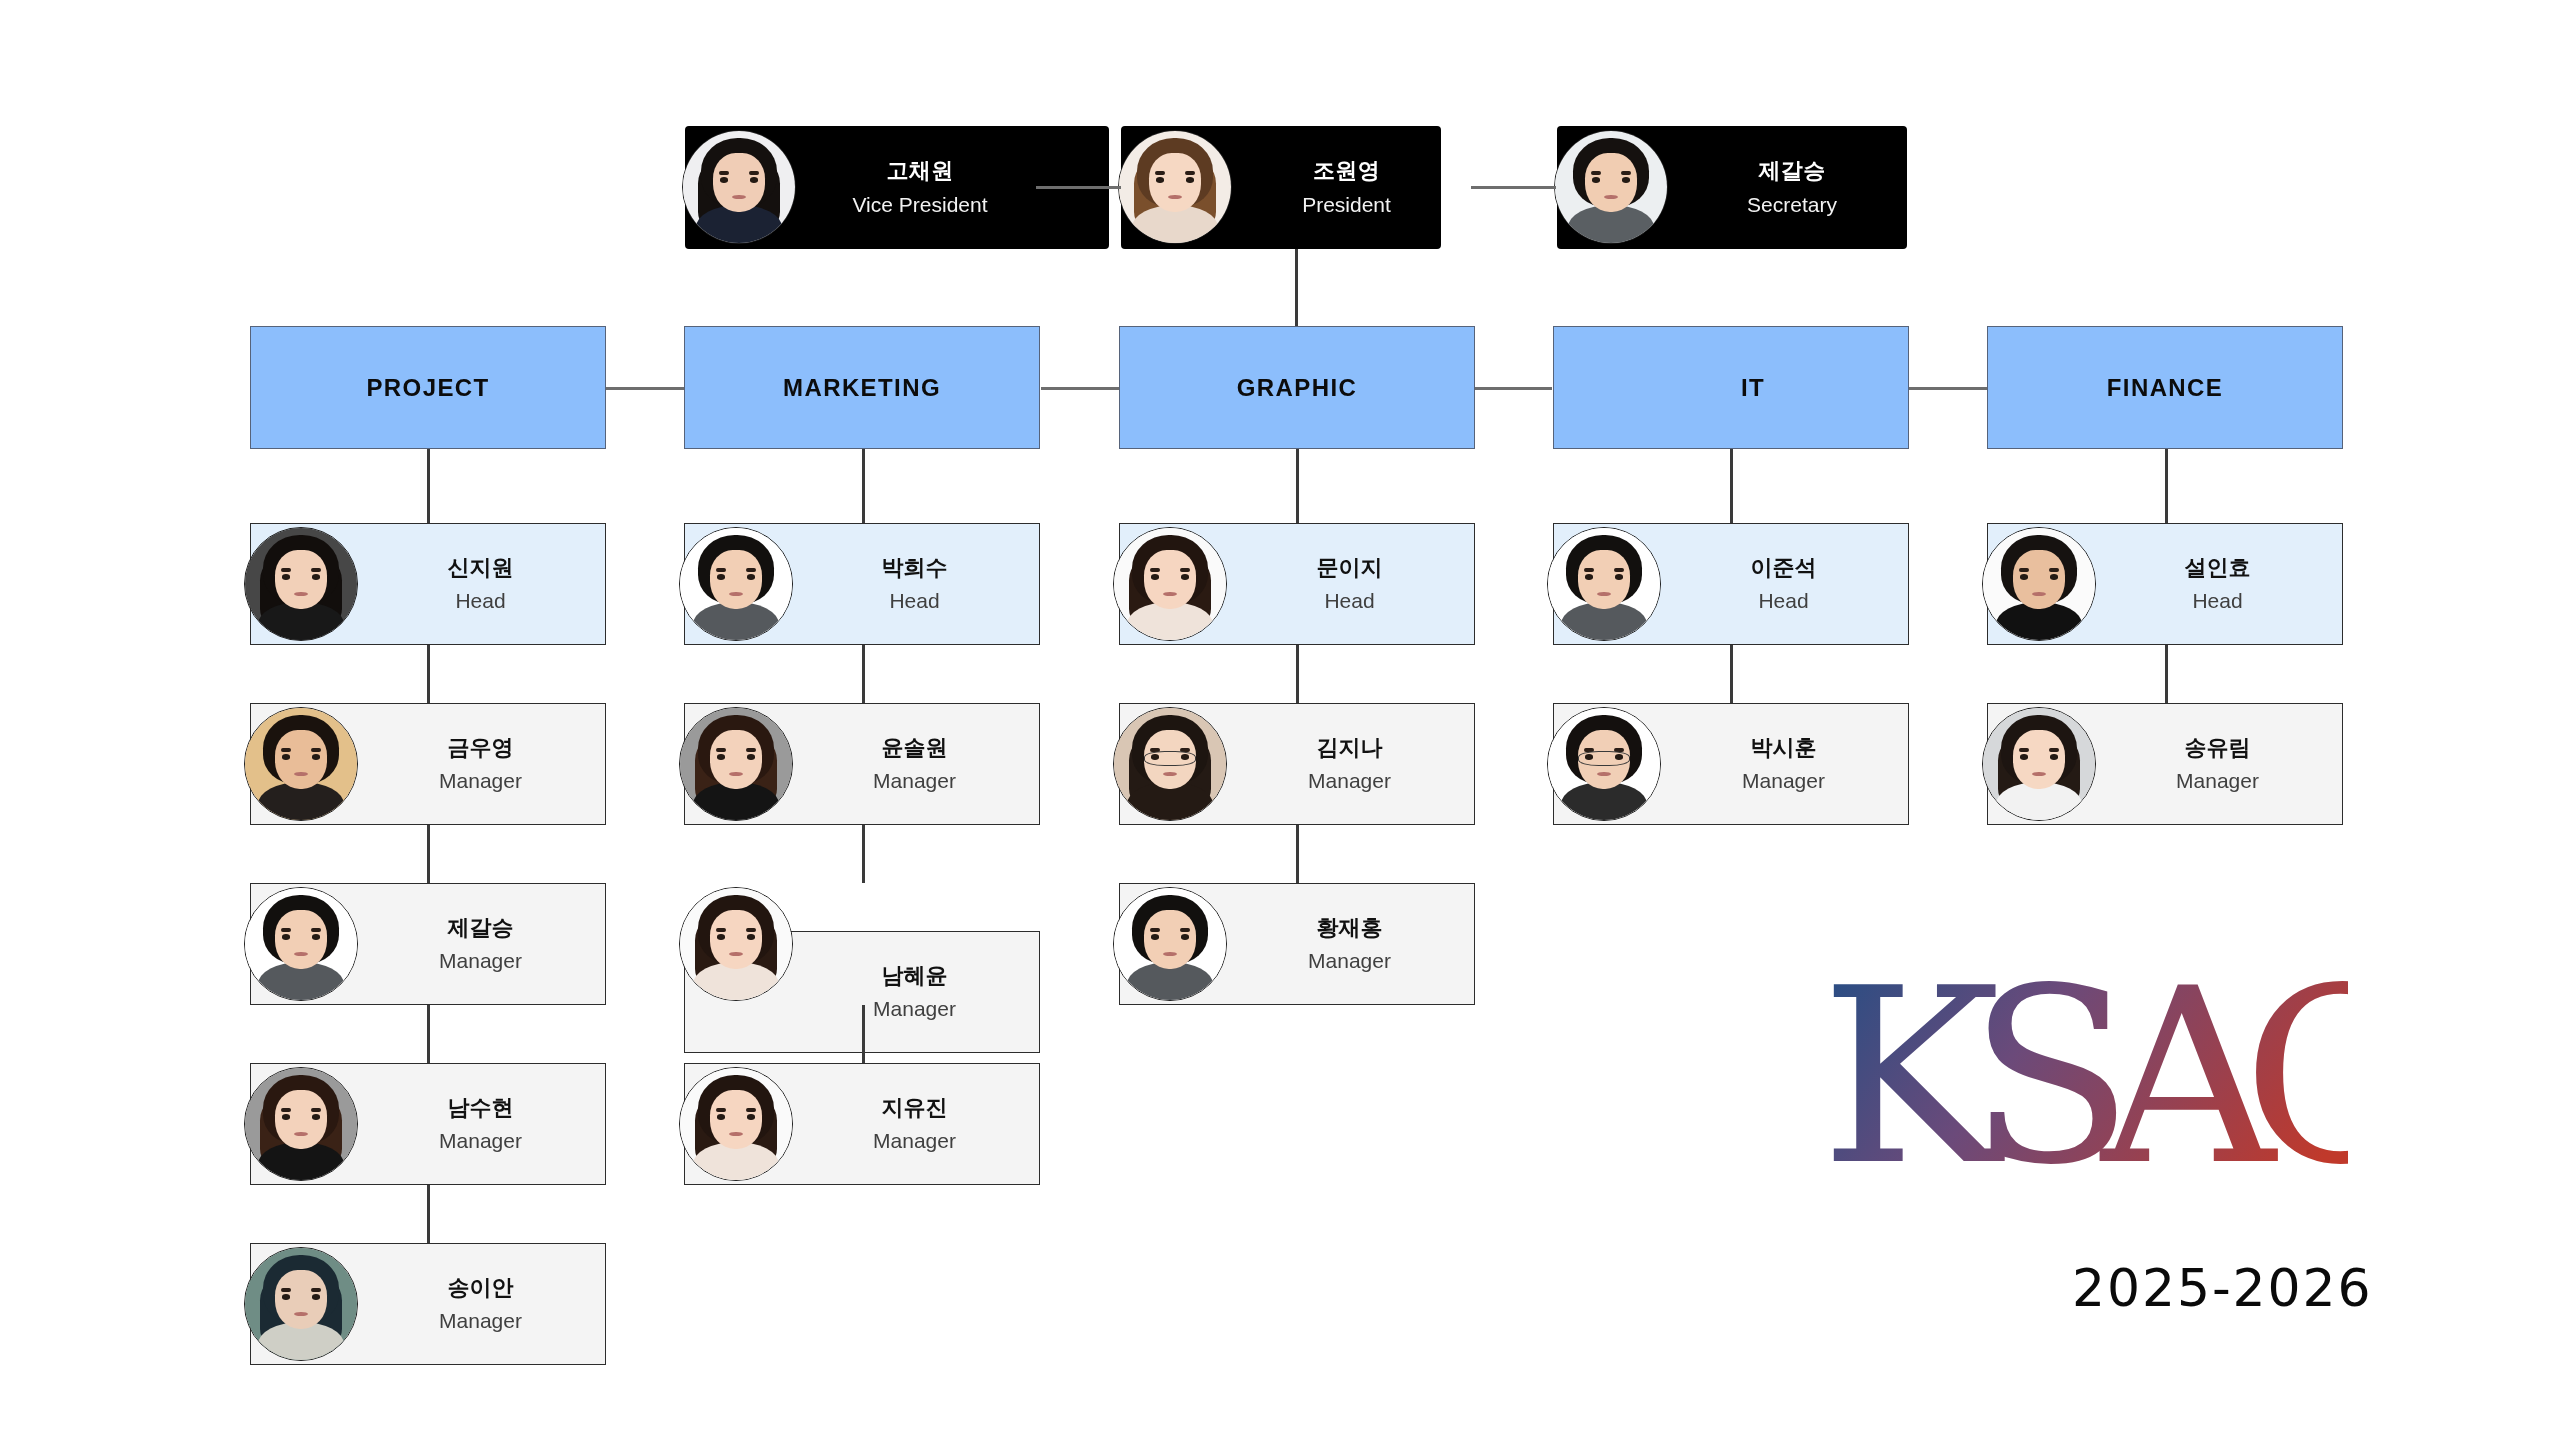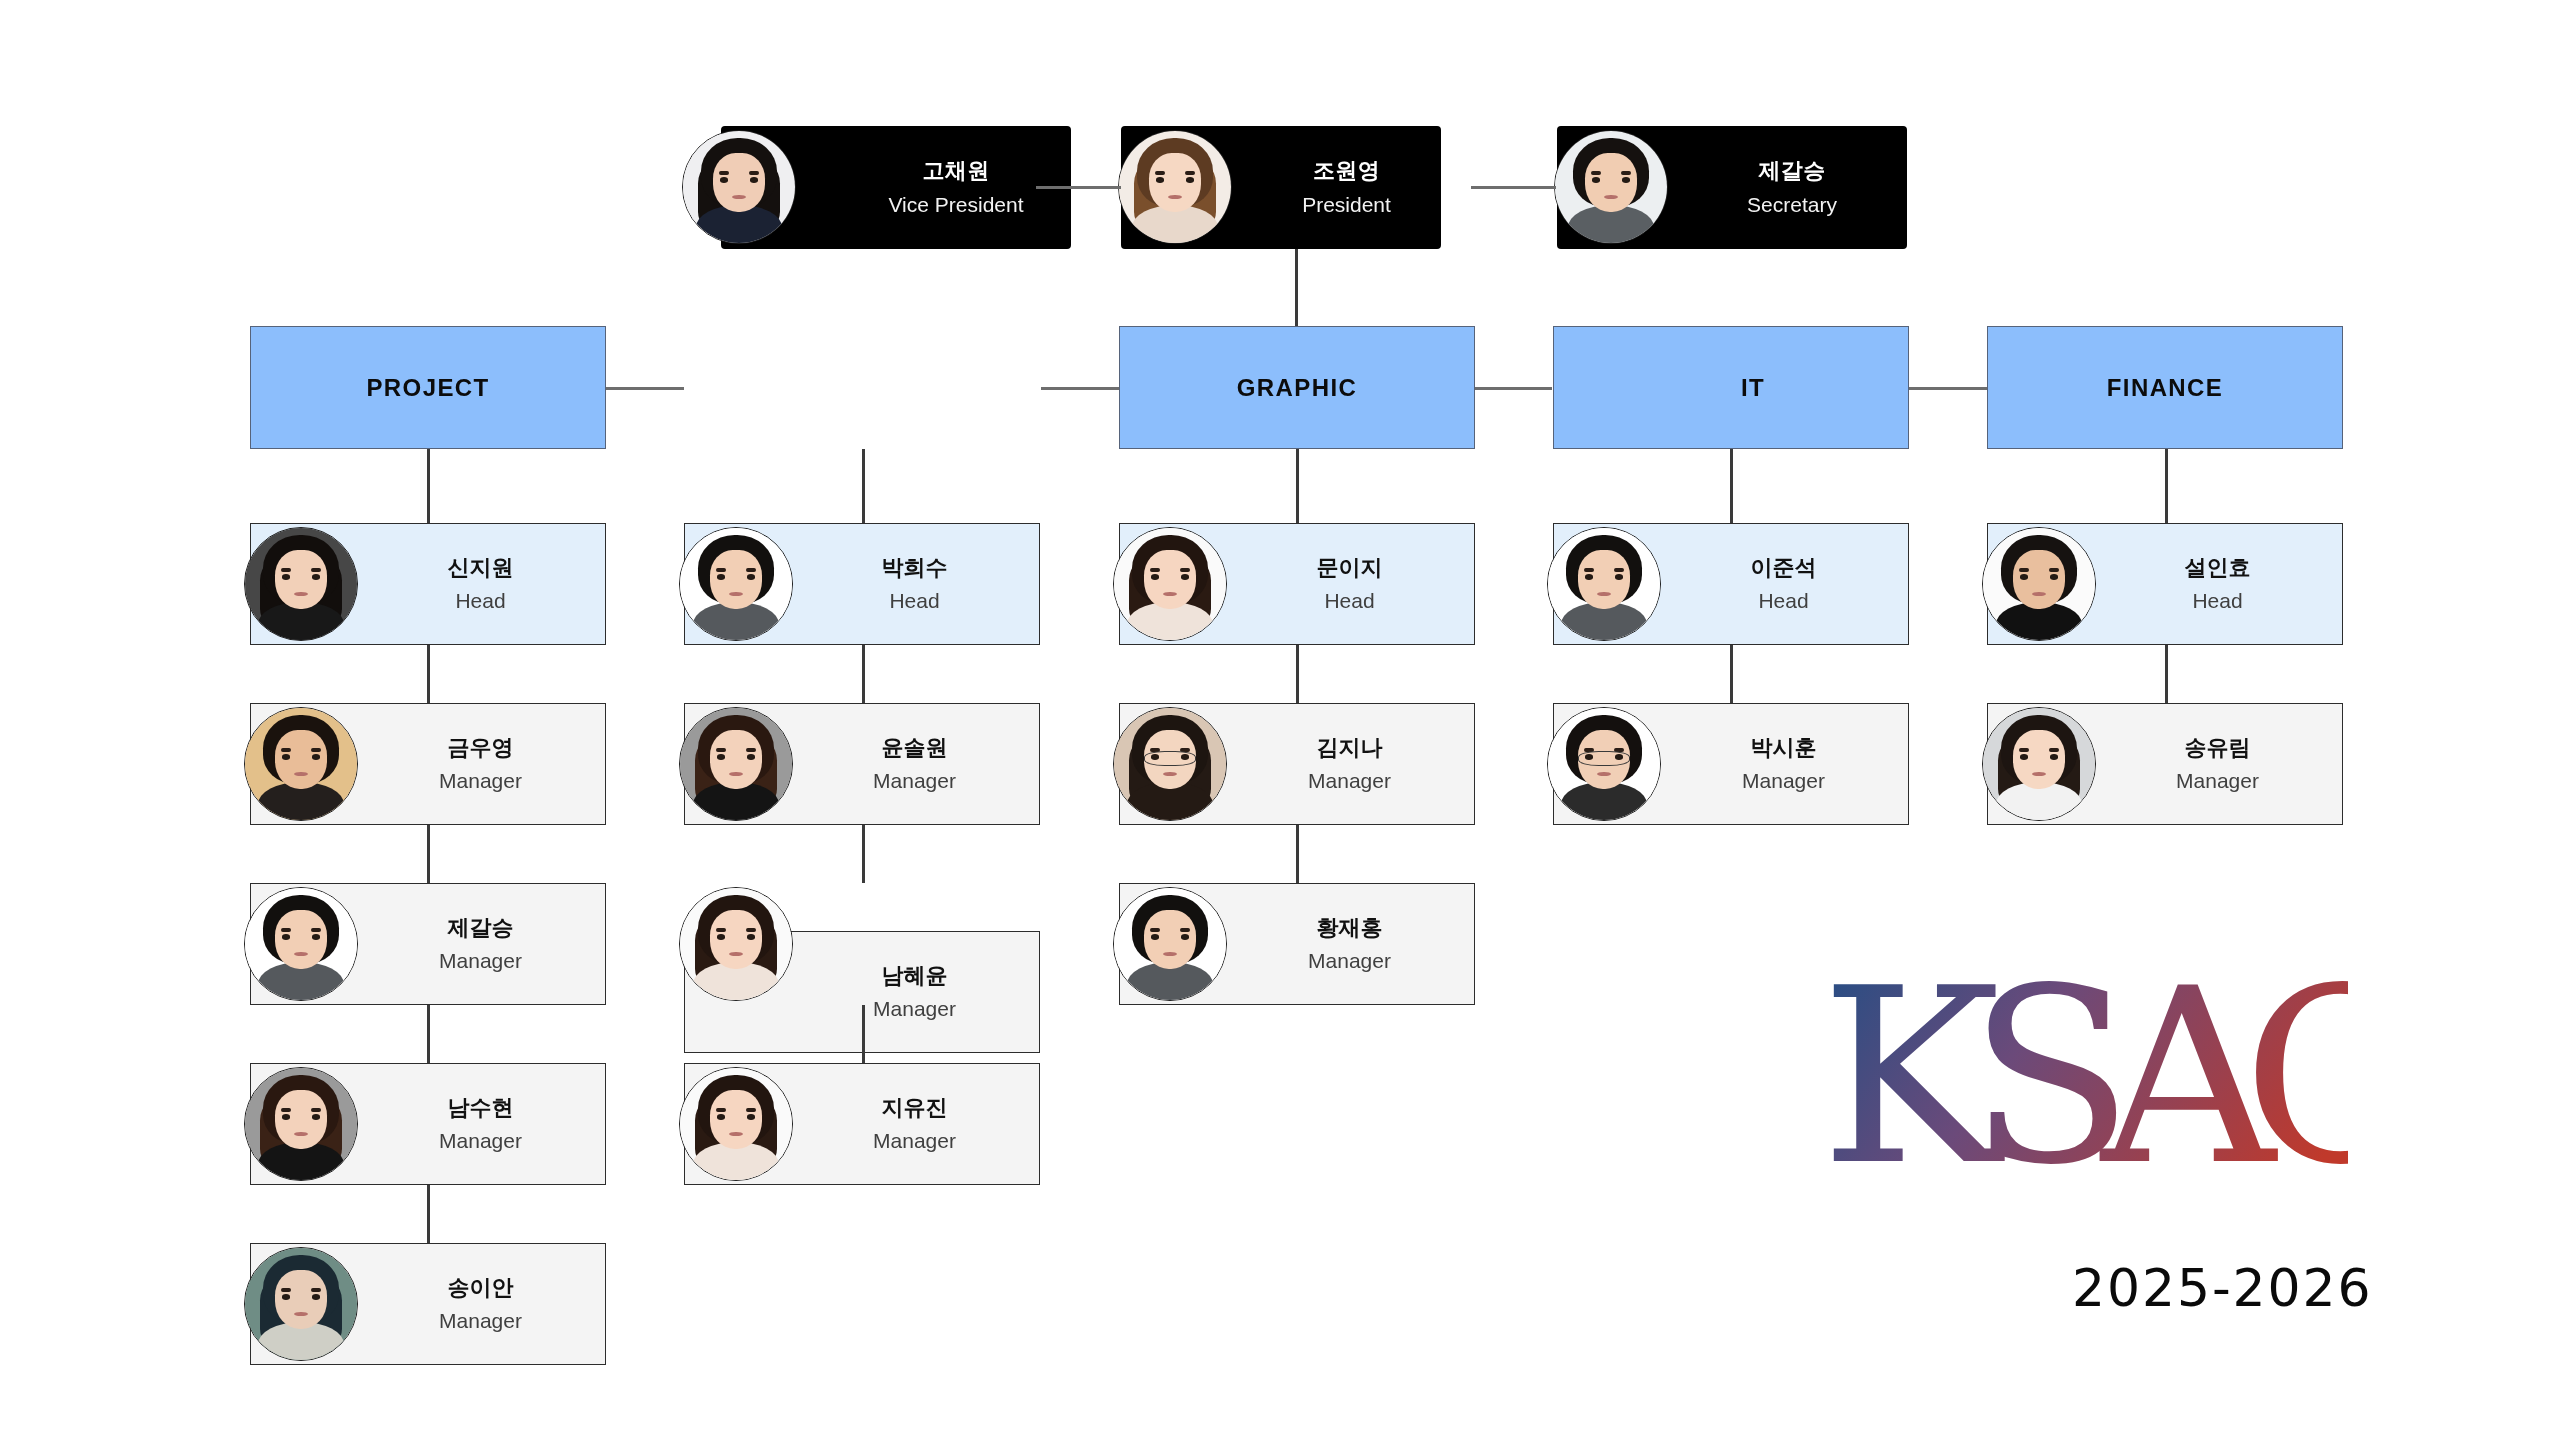--- a/index.html
+++ b/index.html
@@ -128,21 +128,21 @@
     position: absolute;
     font-family: "DejaVu Sans", "Liberation Sans", sans-serif;
     font-size: 52px; color: #0a0a0a; letter-spacing: 1.9px;
     white-space: nowrap;
   }
 </style>
 </head>
 <body>
 
 <div id="stage">
-    <div class="exec" style="left: 685px; top: 126px; width: 350px; margin-left: 36px;">
+    <div class="exec" style="left: 685px; top: 126px; width: 424px;">
       <div class="txt">
         <span class="nm">고채원</span>
         <span class="rl">Vice President</span>
       </div>
     </div>
     <div class="avatar" title="고채원" style="left: 682px; top: 130px; width: 114px; height: 114px;">
       <div class="bg" style="background: rgb(239, 239, 241);"></div>
       <div class="hairlong" style="background: rgb(20, 16, 14);"></div>
       <div class="body" style="background: rgb(27, 34, 51);"></div>
       <div class="hair" style="background: rgb(20, 16, 14);"></div>
@@ -280,20 +280,23 @@
       <div class="bg" style="background: rgb(111, 141, 133);"></div>
       <div class="hairlong" style="background: rgb(27, 42, 51);"></div>
       <div class="body" style="background: rgb(207, 207, 198);"></div>
       <div class="hair" style="background: rgb(27, 42, 51);"></div>
       <div class="skin" style="background: rgb(233, 205, 184);"></div>
       <div class="brow l"></div>
       <div class="brow r"></div>
       <div class="eye l"></div>
       <div class="eye r"></div>
       <div class="mouth"></div>
+    </div>
+    <div class="dept" style="left: 684px; top: 326px;">
+      <span class="lbl">MARKETING</span>
     </div>
     <div class="line h grey" style="left: 1041px; top: 387px; width: 78px;"></div>
     <div class="line v" style="left: 862px; top: 449px; height: 74px;"></div>
     <div class="pcard head" style="left: 684px; top: 523px;">
       <div class="txt">
         <span class="nm">박희수</span>
         <span class="rl">Head</span>
       </div>
     </div>
     <div class="avatar" title="박희수" style="left: 679px; top: 527px; width: 114px; height: 114px;">

